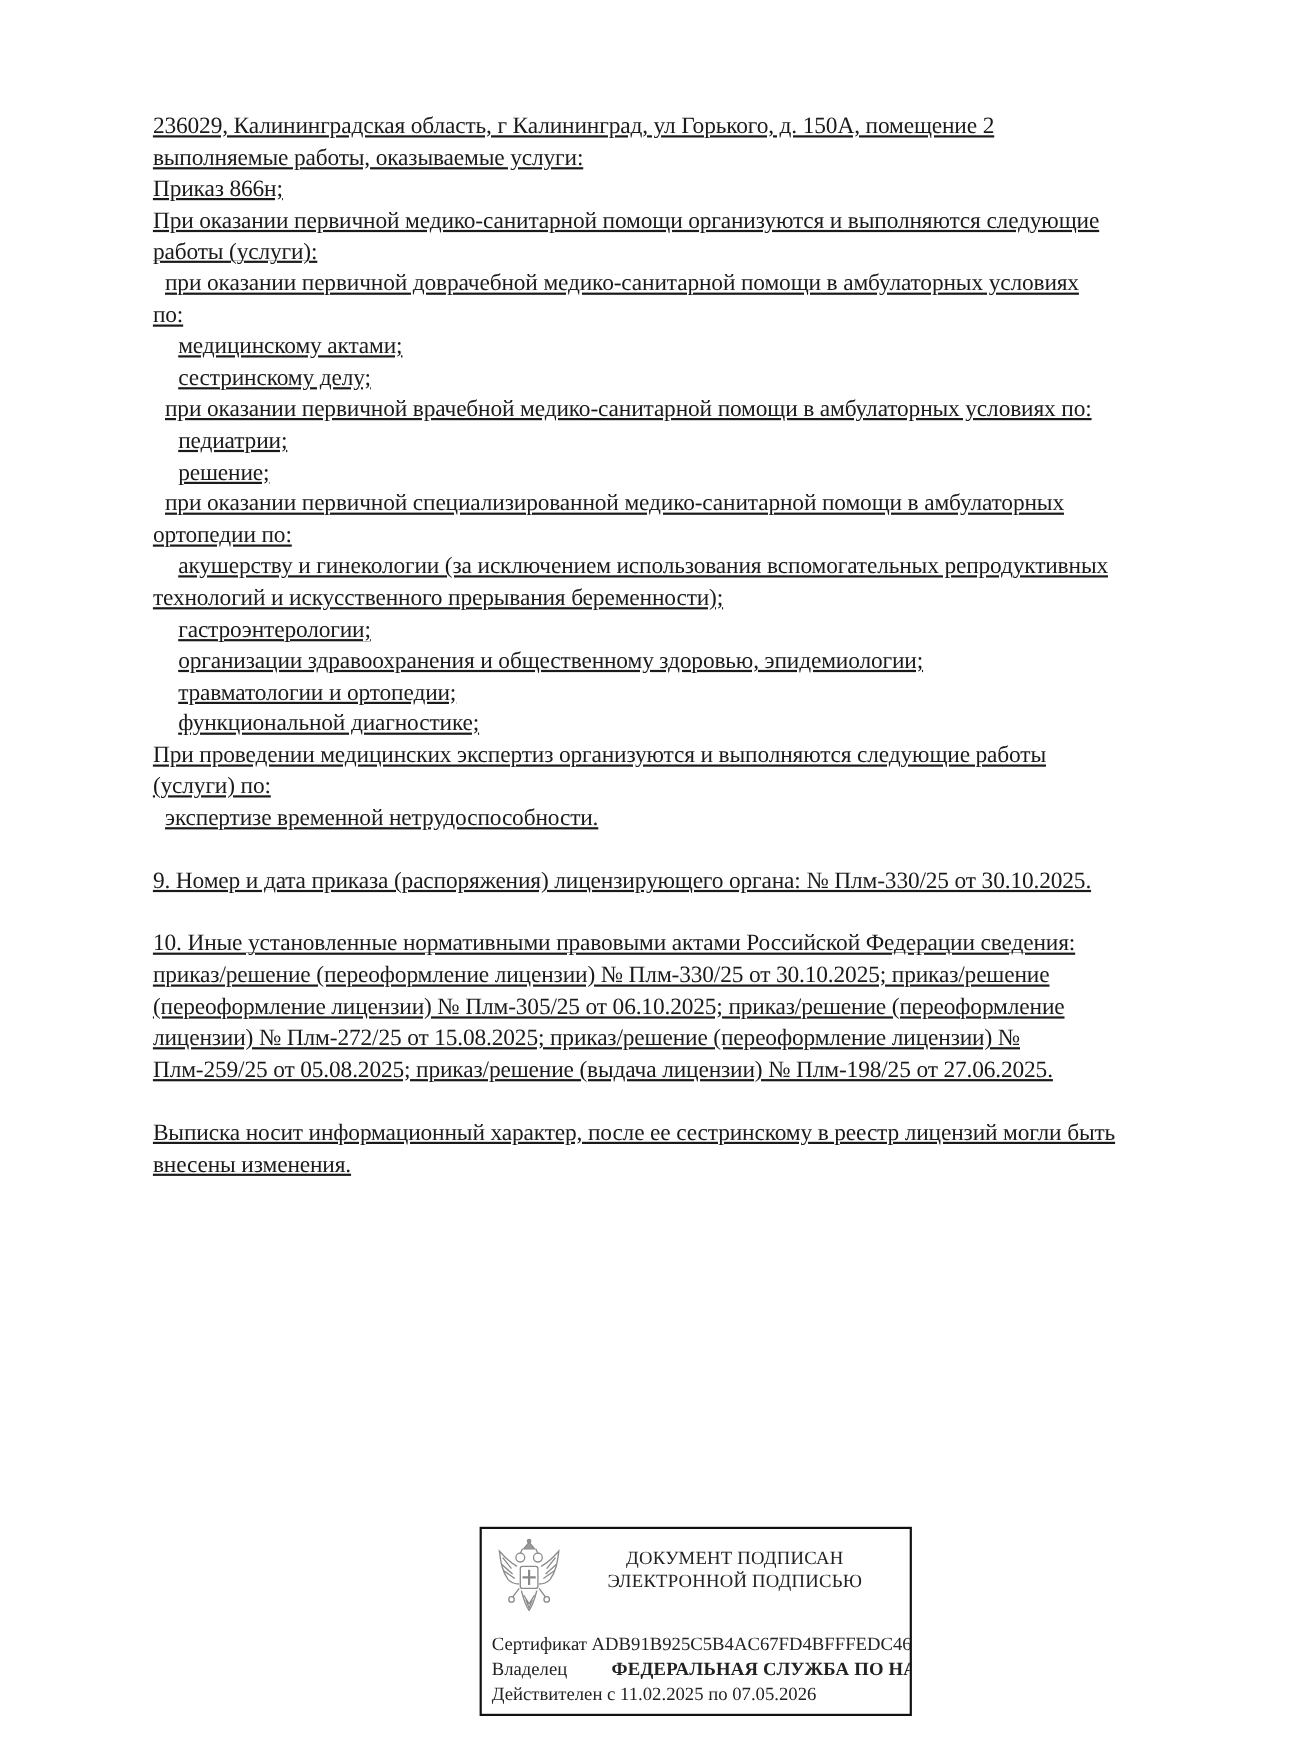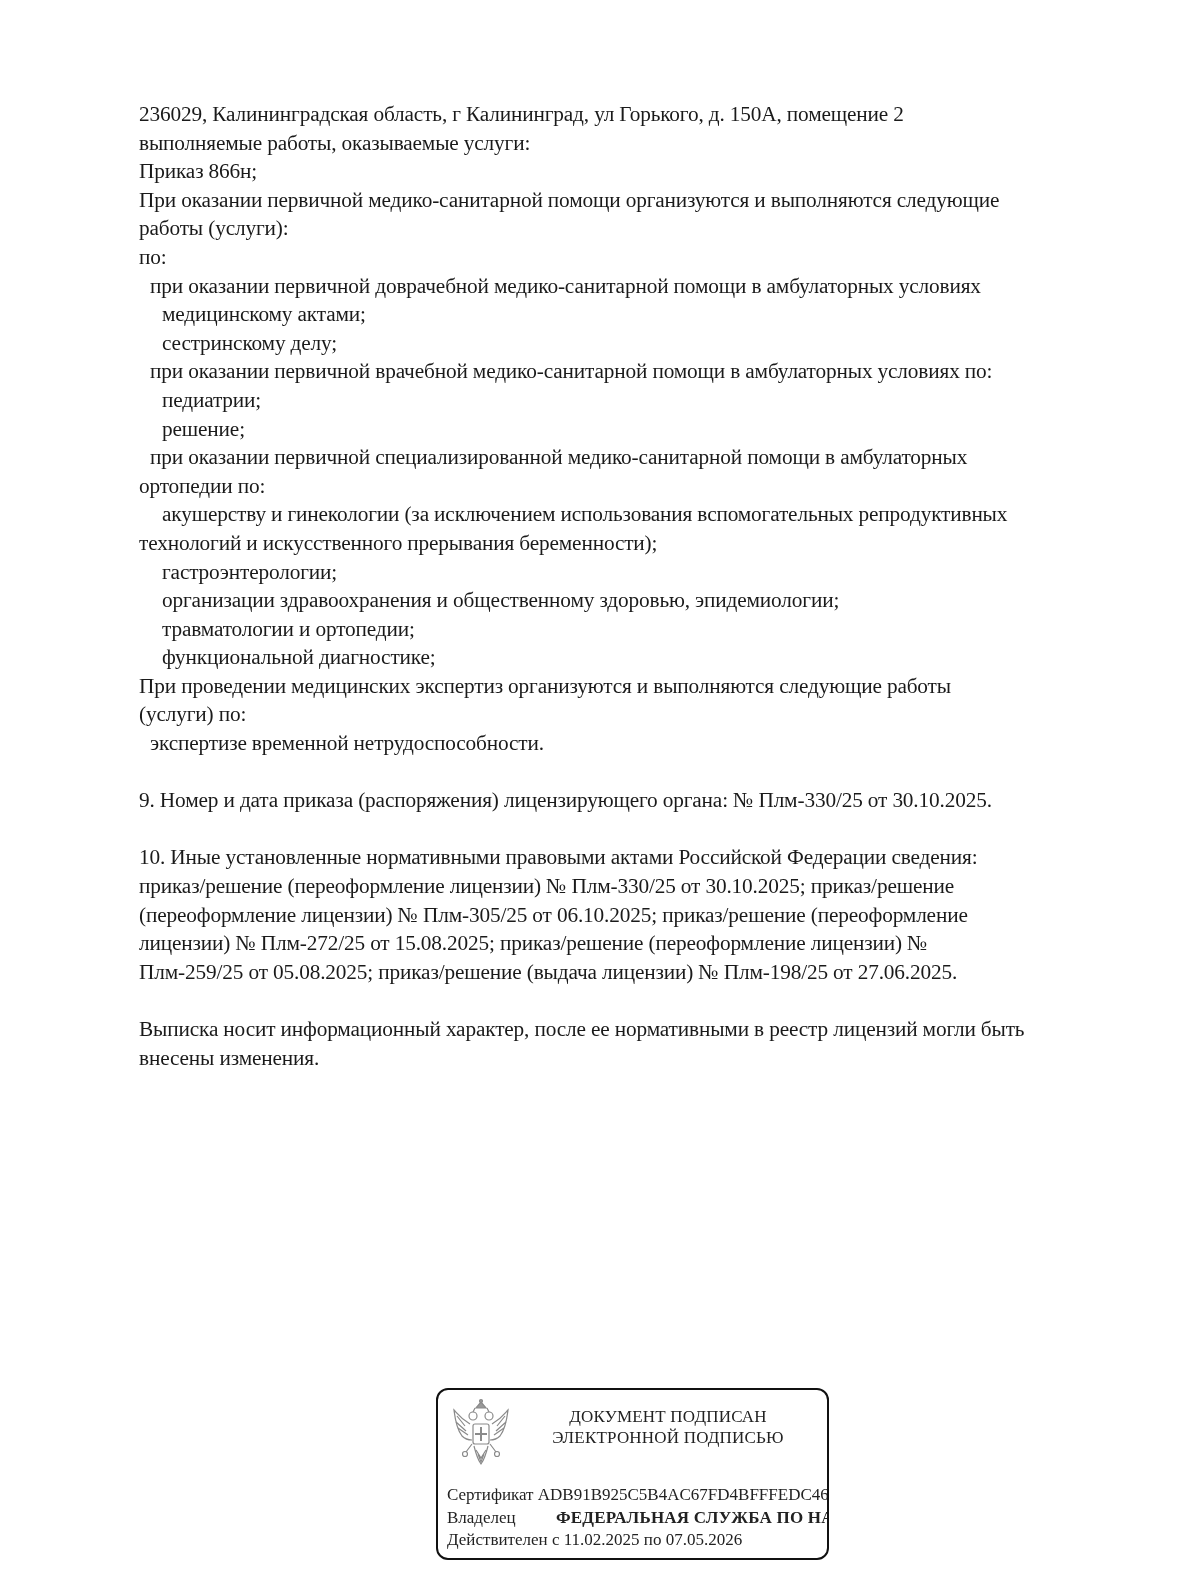--- a/index.html
+++ b/index.html
@@ -13,40 +13,41 @@
       position: relative;
       overflow: hidden;
       color: #1a1a1a;
       font-family: "Liberation Serif", "DejaVu Serif", serif;
     }
     .page {
       position: absolute;
       left: 139px;
       top: 100px;
       width: 990px;
+      text-decoration: underline;
     }
     .line {
       font-size: 21.3px;
       line-height: 28.6px;
       white-space: pre;
       letter-spacing: -0.15px;
     }
     .ind1 { padding-left: 11px; }
     .ind2 { padding-left: 23px; }
     .gap { height: 28.6px; }
 
     
     .stamp {
       position: absolute;
       left: 436px;
       top: 1388px;
       width: 393px;
       height: 172px;
       border: 2.5px solid #111;
-      border-radius: 12px;
+      border-radius: 0;
       box-sizing: border-box;
       overflow: hidden;
       background: #fff;
     }
     .emblem {
       position: absolute;
       left: 12px;
       top: 8px;
       width: 62px;
       height: 72px;
@@ -76,22 +77,22 @@
   </style>
 </head>
 <body>
 
 <div class="page" id="doc-body">
     <div class="line">236029, Калининградская область, г Калининград, ул Горького, д. 150А, помещение 2</div>
     <div class="line">выполняемые работы, оказываемые услуги:</div>
     <div class="line">Приказ 866н;</div>
     <div class="line">При оказании первичной медико-санитарной помощи организуются и выполняются следующие</div>
     <div class="line">работы (услуги):</div>
+    <div class="line ind1">при оказании первичной доврачебной медико-санитарной помощи в амбулаторных условиях</div>
     <div class="line">по:</div>
-    <div class="line ind1">при оказании первичной доврачебной медико-санитарной помощи в амбулаторных условиях</div>
     <div class="line ind2">медицинскому актами;</div>
     <div class="line ind2">сестринскому делу;</div>
     <div class="line ind1">при оказании первичной врачебной медико-санитарной помощи в амбулаторных условиях по:</div>
     <div class="line ind2">педиатрии;</div>
     <div class="line ind2">решение;</div>
     <div class="line ind1">при оказании первичной специализированной медико-санитарной помощи в амбулаторных</div>
     <div class="line">ортопедии по:</div>
     <div class="line ind2">акушерству и гинекологии (за исключением использования вспомогательных репродуктивных</div>
     <div class="line">технологий и искусственного прерывания беременности);</div>
     <div class="line ind2">гастроэнтерологии;</div>
@@ -103,21 +104,21 @@
     <div class="line ind1">экспертизе временной нетрудоспособности.</div>
     <div class="gap"></div>
     <div class="line">9. Номер и дата приказа (распоряжения) лицензирующего органа: № Плм-330/25 от 30.10.2025.</div>
     <div class="gap"></div>
     <div class="line">10. Иные установленные нормативными правовыми актами Российской Федерации сведения:</div>
     <div class="line">приказ/решение (переоформление лицензии) № Плм-330/25 от 30.10.2025; приказ/решение</div>
     <div class="line">(переоформление лицензии) № Плм-305/25 от 06.10.2025; приказ/решение (переоформление</div>
     <div class="line">лицензии) № Плм-272/25 от 15.08.2025; приказ/решение (переоформление лицензии) №</div>
     <div class="line">Плм-259/25 от 05.08.2025; приказ/решение (выдача лицензии) № Плм-198/25 от 27.06.2025.</div>
     <div class="gap"></div>
-    <div class="line">Выписка носит информационный характер, после ее нормативными в реестр лицензий могли быть</div>
+    <div class="line">Выписка носит информационный характер, после ее сестринскому в реестр лицензий могли быть</div>
     <div class="line">внесены изменения.</div>
   </div>
 
 <div class="stamp">
   <svg class="emblem" viewBox="0 0 62 72">
     <g fill="none" stroke="#8a8a8a" stroke-width="1.2">
 
       <path d="M26 10 L31 4 L36 10 Z" fill="#9a9a9a"></path>
       <circle cx="31" cy="3" r="1.5" fill="#9a9a9a"></circle>
 

